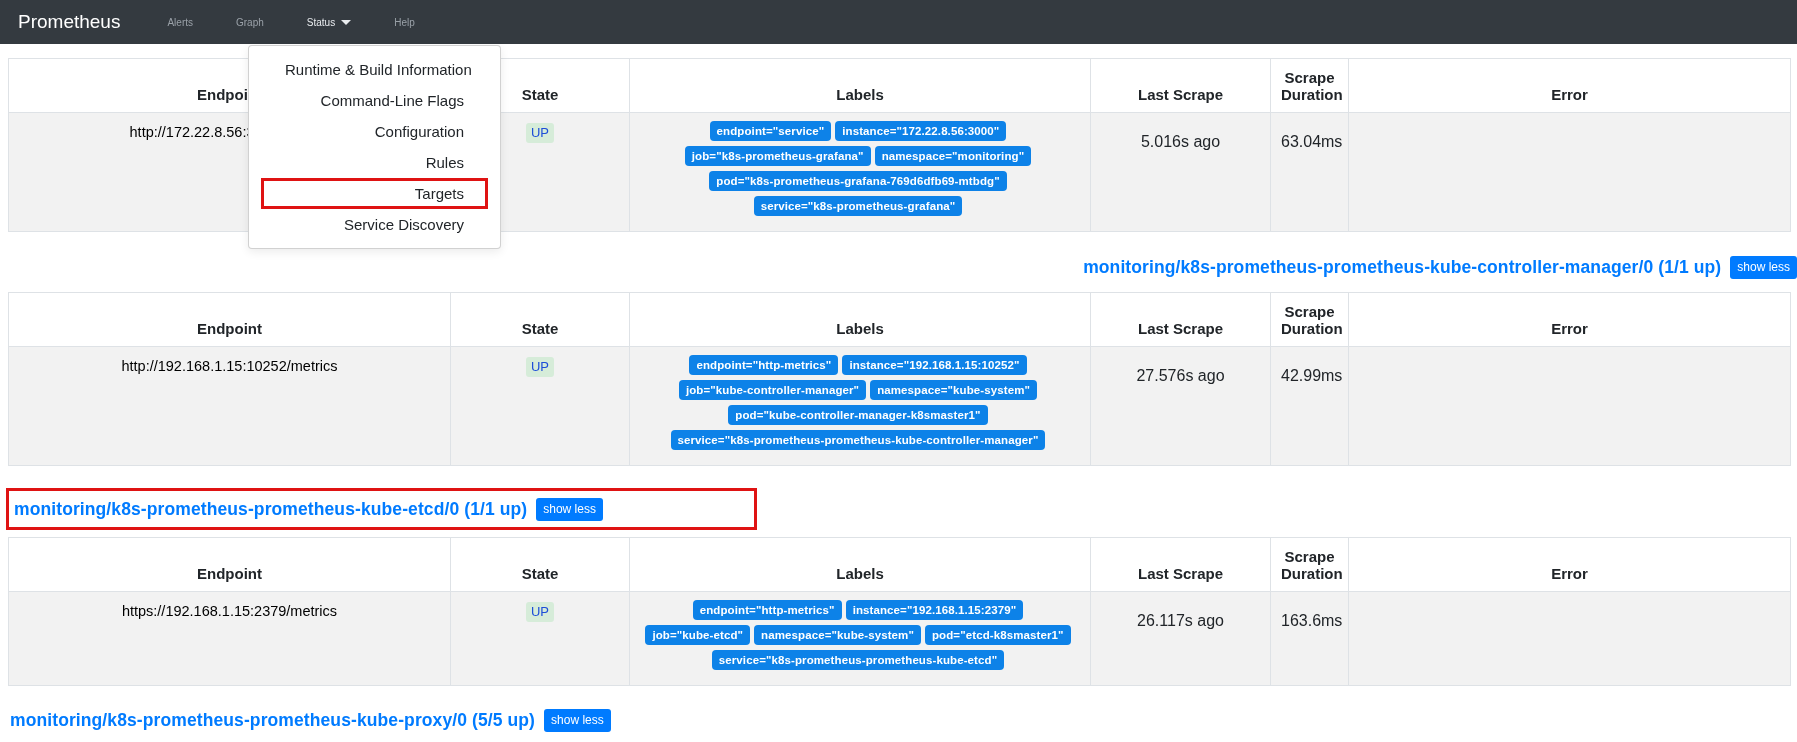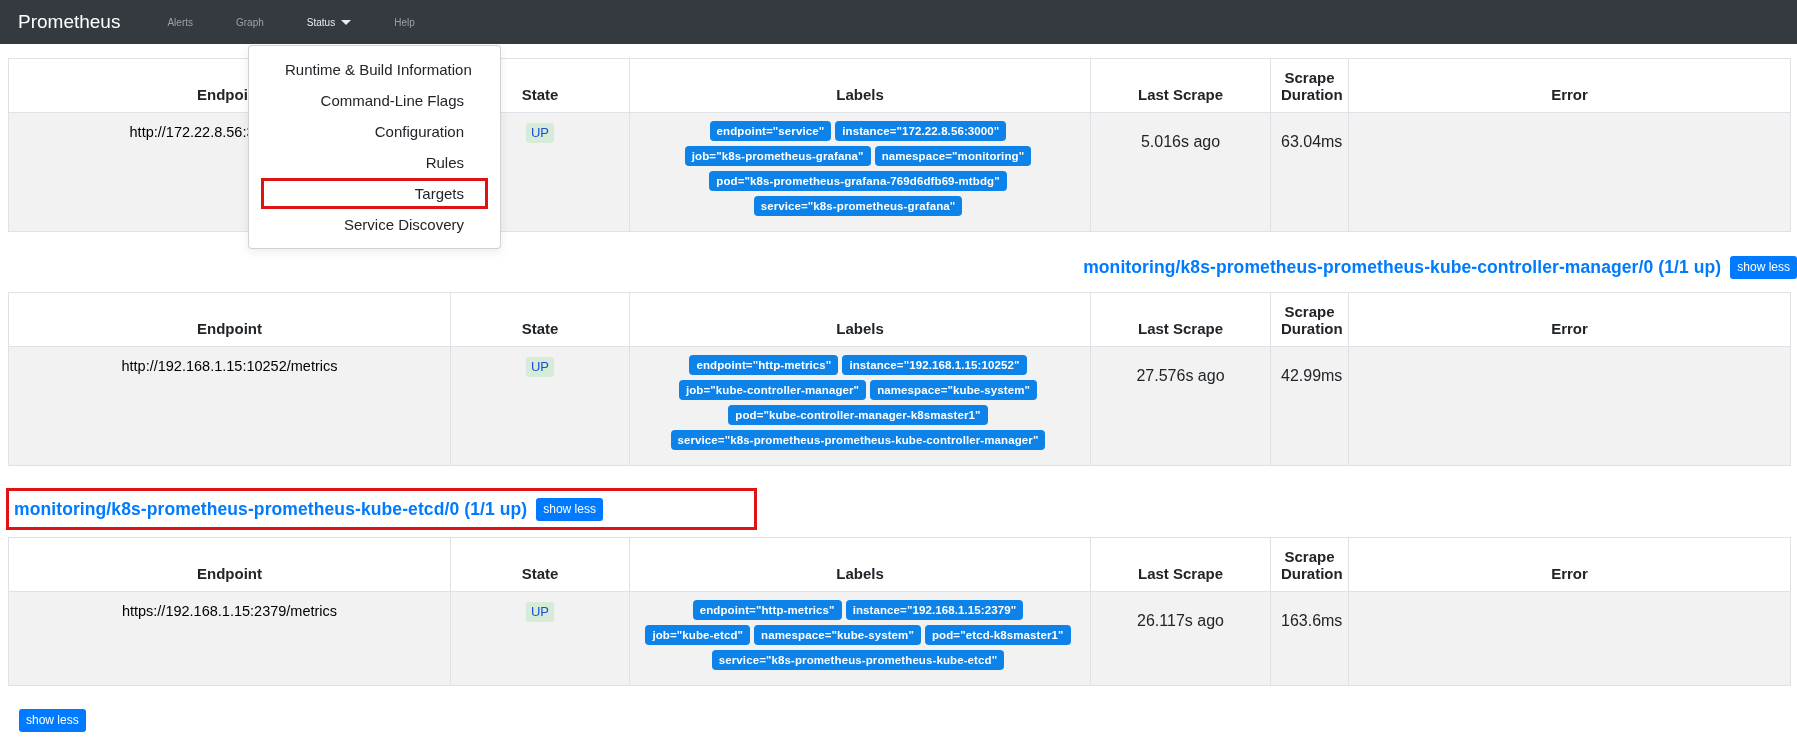--- a/index.html
+++ b/index.html
@@ -178,17 +178,18 @@
             <td class="time-cell">26.117s ago</td>
             <td class="dur-cell">163.6ms</td>
             <td class="time-cell"></td>
           </tr>
         </tbody>
     </table>
   </div>
 
   <div class="section">
     <div class="sec-head">
+      <span class="sec-title">monitoring/k8s-prometheus-prometheus-kube-proxy/0 (5/5 up)</span>
       <button class="show-less">show less</button>
     </div>
 
   </div>
 </div>
 
 </body></html>

